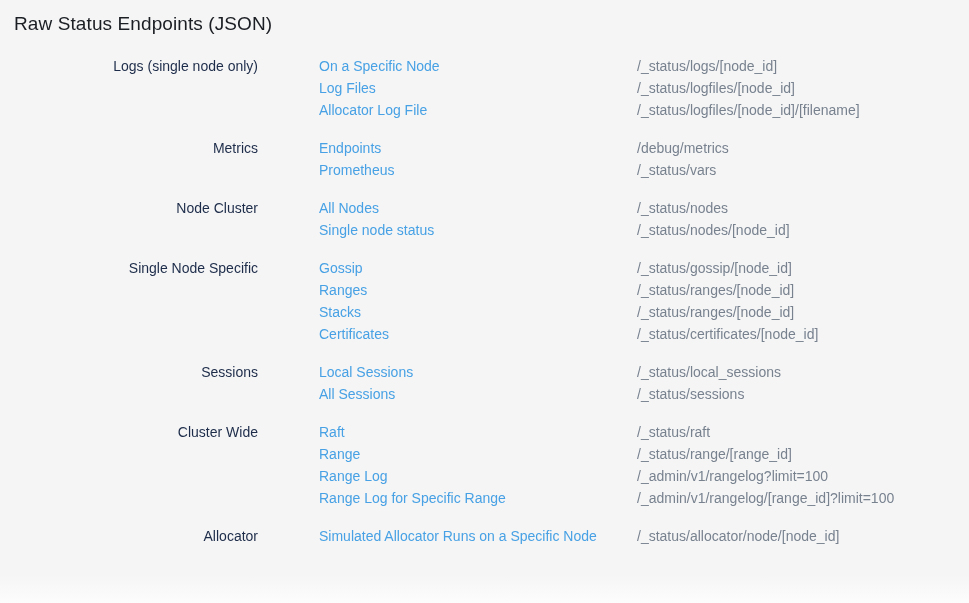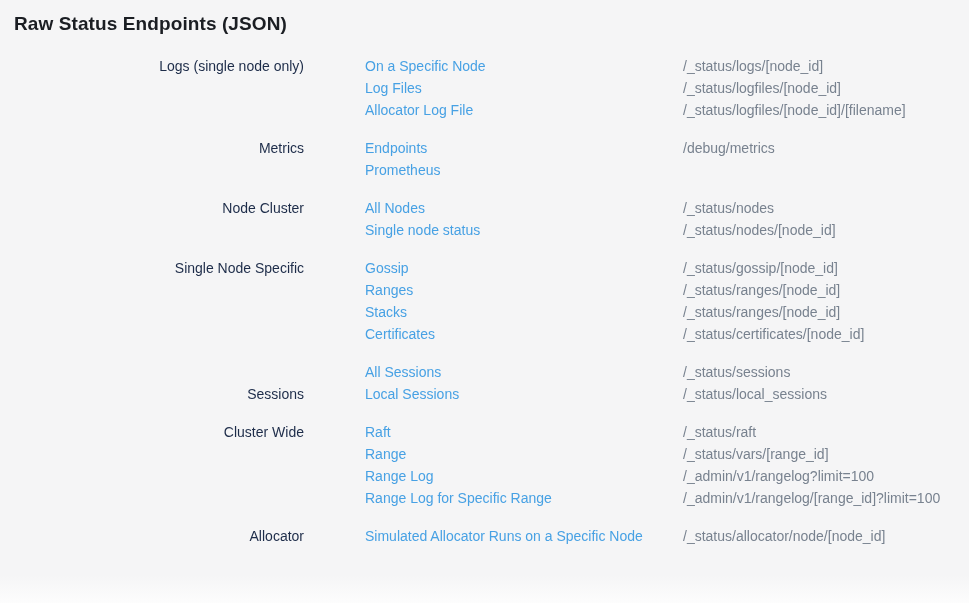--- a/index.html
+++ b/index.html
@@ -13,32 +13,31 @@
   html,body{width:969px;height:603px;overflow:hidden;}
   body{
     background:var(--bg);
     font-family:"Liberation Sans","DejaVu Sans",sans-serif;
     position:relative;
   }
   h1.page-title{
     margin:12px 8px 20px 14px;
     font-size:19px;
     line-height:23px;
-    font-weight:700;
+    font-weight:400;
     color:var(--title);
     letter-spacing:.1px;
   }
   .groups{display:block;}
   .group{margin-bottom:16px;}
   .row{
     display:flex;
     align-items:flex-start;
     line-height:22px;
     font-size:14px;
-    padding-left:46px;
   }
   .cell-category{
     width:258px;
     flex:0 0 258px;
     text-align:right;
     color:var(--category);
   }
   .cell-link{
     width:352px;
     flex:0 0 352px;
@@ -97,20 +96,21 @@
     <div class="cell-link">
       <a>Endpoints</a>
     </div>
     <div class="cell-endpoint">/debug/metrics</div>
   </div>
         <div class="row">
     <div class="cell-category"></div>
     <div class="cell-link">
       <a>Prometheus</a>
     </div>
+    <div class="cell-endpoint">/_status/vars</div>
   </div>
       </div>
       <div class="group">
         <div class="row">
     <div class="cell-category">Node Cluster</div>
     <div class="cell-link">
       <a>All Nodes</a>
     </div>
     <div class="cell-endpoint">/_status/nodes</div>
   </div>
@@ -147,48 +147,48 @@
         <div class="row">
     <div class="cell-category"></div>
     <div class="cell-link">
       <a>Certificates</a>
     </div>
     <div class="cell-endpoint">/_status/certificates/[node_id]</div>
   </div>
       </div>
       <div class="group">
         <div class="row">
+    <div class="cell-category">Sessions</div>
+    <div class="cell-link">
+      <a>Local Sessions</a>
+    </div>
+    <div class="cell-endpoint">/_status/local_sessions</div>
+  </div>
+        <div class="row">
     <div class="cell-category"></div>
     <div class="cell-link">
       <a>All Sessions</a>
     </div>
     <div class="cell-endpoint">/_status/sessions</div>
   </div>
-        <div class="row">
-    <div class="cell-category">Sessions</div>
-    <div class="cell-link">
-      <a>Local Sessions</a>
-    </div>
-    <div class="cell-endpoint">/_status/local_sessions</div>
-  </div>
       </div>
       <div class="group">
         <div class="row">
     <div class="cell-category">Cluster Wide</div>
     <div class="cell-link">
       <a>Raft</a>
     </div>
     <div class="cell-endpoint">/_status/raft</div>
   </div>
         <div class="row">
     <div class="cell-category"></div>
     <div class="cell-link">
       <a>Range</a>
     </div>
-    <div class="cell-endpoint">/_status/vars/[range_id]</div>
+    <div class="cell-endpoint">/_status/range/[range_id]</div>
   </div>
         <div class="row">
     <div class="cell-category"></div>
     <div class="cell-link">
       <a>Range Log</a>
     </div>
     <div class="cell-endpoint">/_admin/v1/rangelog?limit=100</div>
   </div>
         <div class="row">
     <div class="cell-category"></div>

